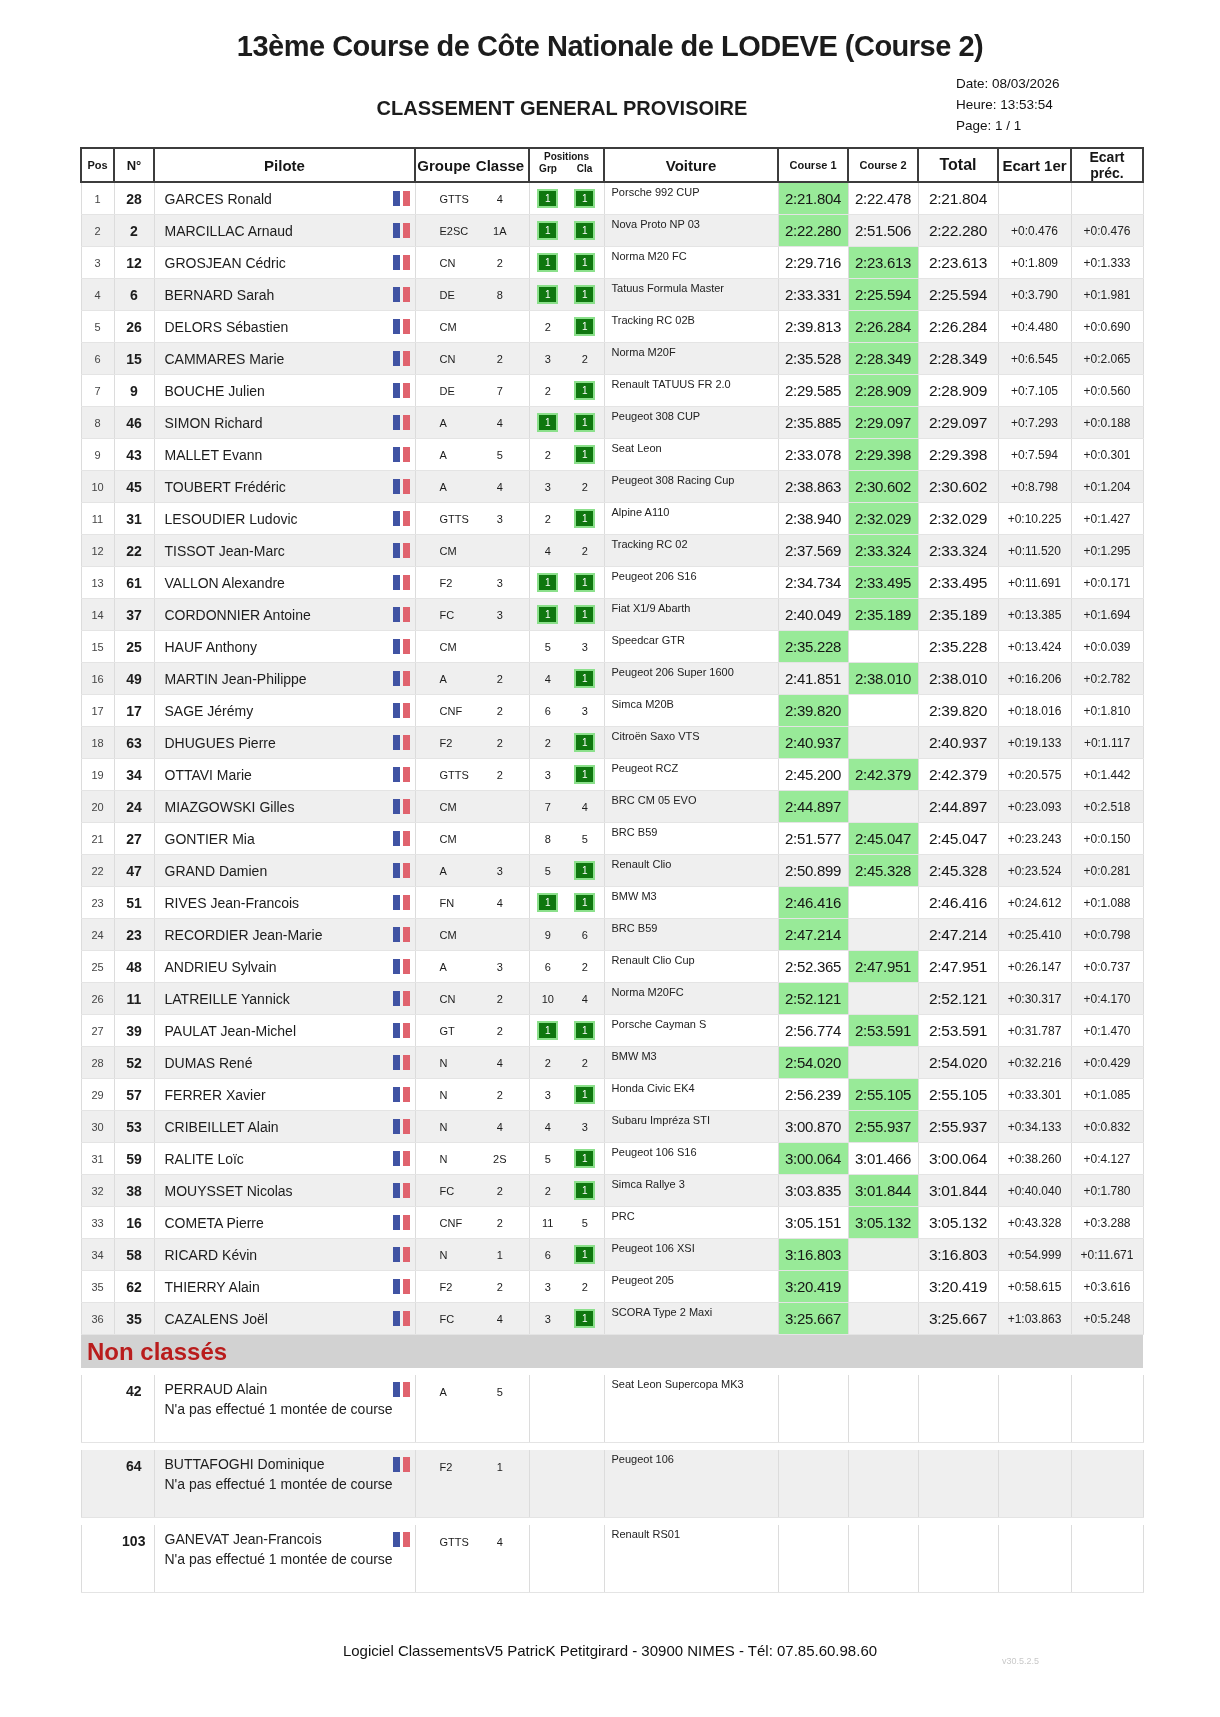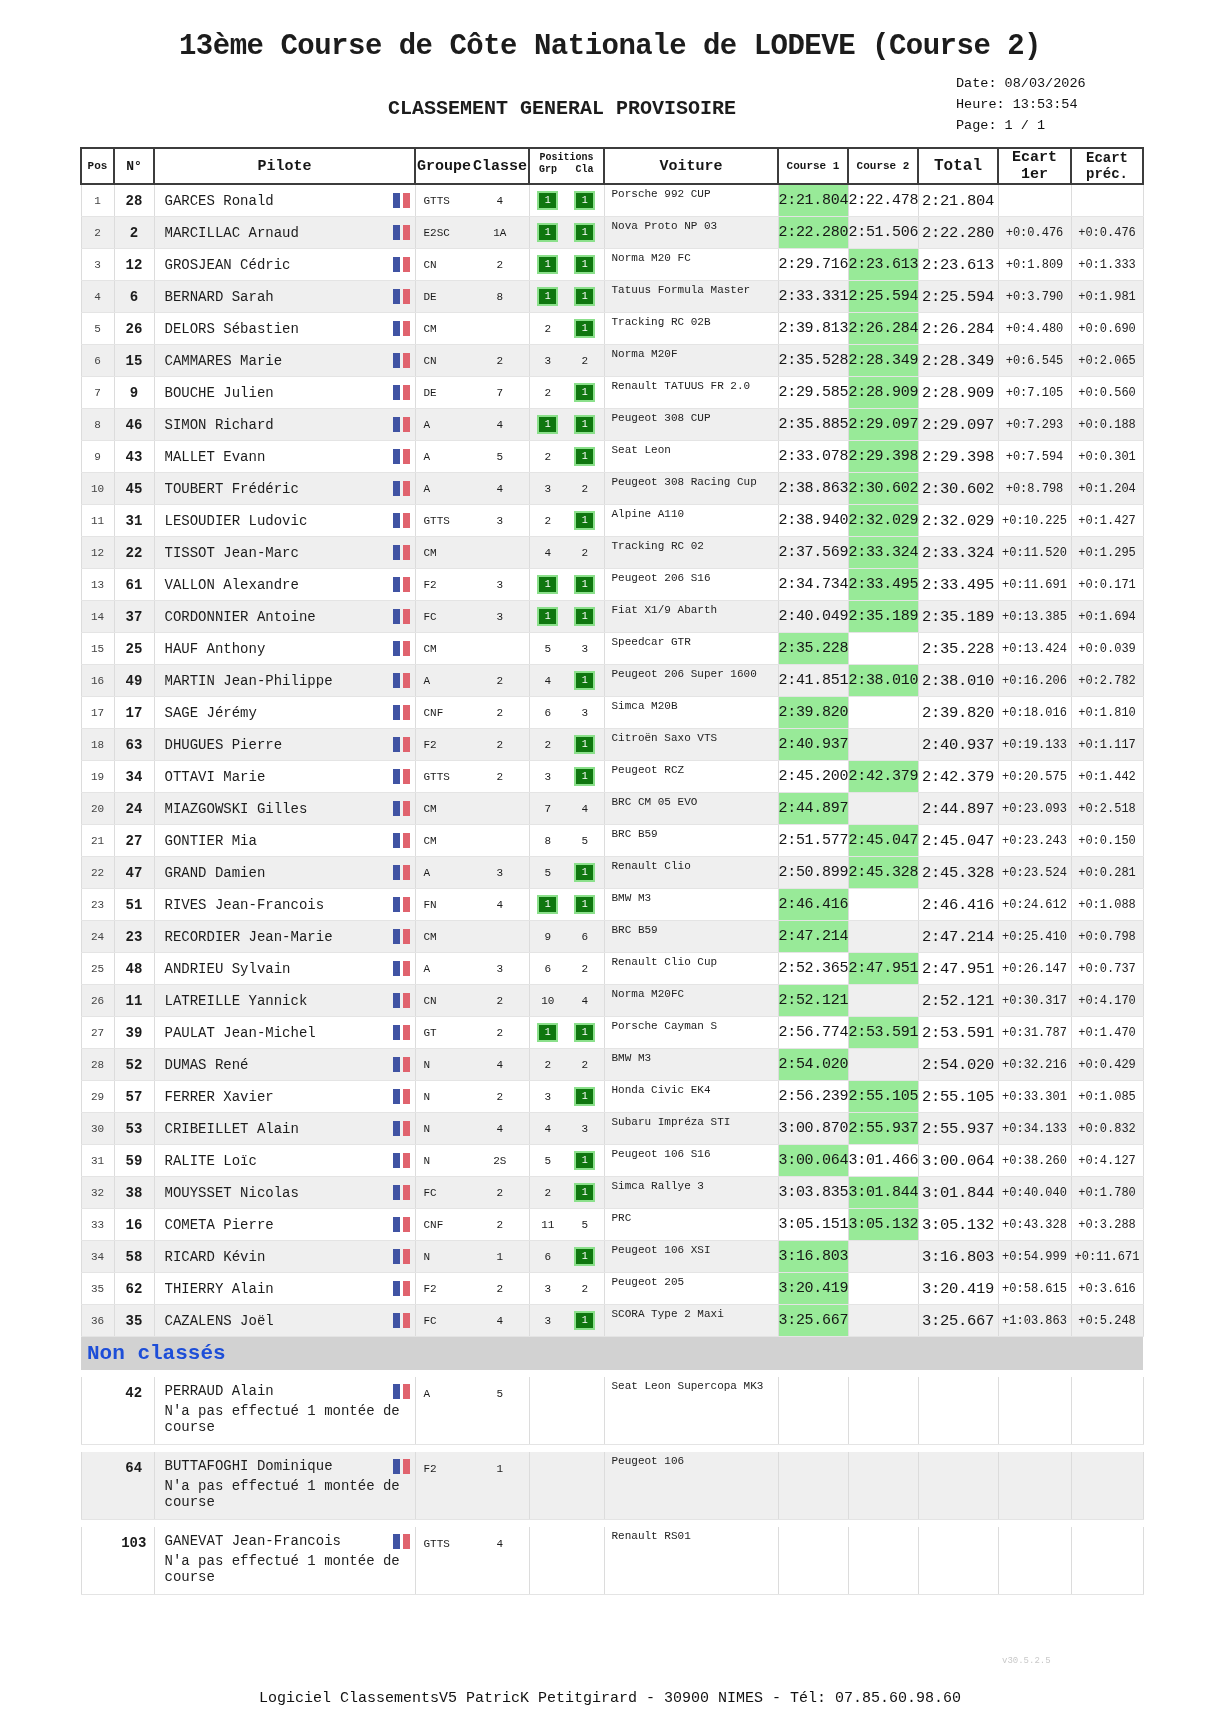--- a/index.html
+++ b/index.html
@@ -1,17 +1,17 @@
 <!DOCTYPE html>
 <html><head>
 <meta charset="utf-8">
 <style>
   html,body{margin:0;padding:0;background:#ffffff;}
   .page{position:relative;width:1220px;height:1717px;background:#ffffff;
-        font-family:Liberation Mono, monospace;color:#1c1c1c;overflow:hidden;}
+        font-family:Liberation Sans, sans-serif;color:#1c1c1c;overflow:hidden;}
 
   .title{position:absolute;top:30px;left:0;width:1220px;text-align:center;
          font-size:29px;font-weight:bold;letter-spacing:-0.5px;}
   .subtitle{position:absolute;top:97px;left:0;width:1124px;text-align:center;
             font-size:20px;font-weight:bold;}
   .meta{position:absolute;top:73px;left:956px;font-size:13.5px;line-height:21px;color:#111;}
 
   table.results{position:absolute;top:147px;left:80px;width:1062px;
                 border-collapse:collapse;table-layout:fixed;}
   thead th{border:2px solid #3c3c3c;background:#fff;font-weight:bold;padding:0;color:#161616;}
@@ -32,48 +32,48 @@
   .h-e2{font-size:14px;line-height:16px;}
 
   tbody td{border-right:1px solid #dcdcdc;border-bottom:1px solid #e4e4e4;
            height:28px;padding:0;vertical-align:middle;background:#fff;}
   tbody td:first-child{border-left:1px solid #dcdcdc;}
   tr.stripe td{background:#efefef;}
   td.c-pos{font-size:11px;color:#444;text-align:center;}
   td.c-num{font-size:14px;font-weight:bold;text-align:center;}
   td.c-pilote{font-size:14px;margin-top:28px;}
   .pcell{display:flex;align-items:center;justify-content:space-between;padding:0 5px 0 10px;}
-  td.c-groupe{font-size:11px;padding-left:8px;border-right:none !important;}
+  td.c-groupe{font-size:11px;padding-left:24px;border-right:none !important;}
   td.c-classe{font-size:11px;text-align:center;}
   td.c-grp{font-size:11px;text-align:center;border-right:none !important;}
   td.c-cla{font-size:11px;text-align:center;}
   td.c-voit{font-size:11px;vertical-align:top;padding:3px 0 0 7px;color:#222;}
   td.c-time{font-size:15px;text-align:center;letter-spacing:-0.3px;color:#161616;}
   td.c-time.green{background:#98ea98 !important;}
   td.c-total{font-size:15.5px;text-align:center;letter-spacing:-0.3px;color:#161616;}
   td.c-ecart{font-size:12px;text-align:center;color:#222;}
 
   .badge{display:inline-block;width:17px;height:15px;line-height:15px;background:#0f770f;
          border:2px solid #8be08b;color:#fff;font-size:10px;text-align:center;vertical-align:middle;}
   .flag{display:inline-flex;gap:3px;align-items:center;}
   .flag i{display:block;width:7px;height:15px;}
   .flag .fb{background:#4053a3;}
   .flag .fr{background:#e0636e;}
 
   tr.section td{background:#d2d2d2;border:none;height:33px;
-                font-size:21px;font-weight:bold;padding-left:6px;color:#1d4ed8;}
+                font-size:24px;font-weight:bold;padding-left:6px;color:#b91c1c;}
   tr.spacer td{background:#fff;border:none;height:7px;}
   tr.unc td{height:56px;vertical-align:top;}
   tr.unc td.c-pos{border-right:none !important;}
   .unc-name{display:flex;align-items:center;justify-content:space-between;padding:6px 5px 0 10px;font-size:14px;}
   .unc-note{padding:4px 0 0 10px;font-size:14px;color:#222;}
   tr.unc td.c-num{padding-top:8px;}
   tr.unc td.c-groupe,tr.unc td.c-classe{padding-top:11px;}
 
-  .footer{position:absolute;top:1642px;left:0;width:1220px;text-align:center;font-size:15px;color:#111;margin-top:48px;}
+  .footer{position:absolute;top:1642px;left:0;width:1220px;text-align:center;font-size:15px;color:#111;}
   .version{position:absolute;top:1656px;left:1002px;font-size:9px;color:#c9c9c9;}
 </style>
 </head>
 <body>
 
 <div class="page">
   <div class="title">13ème Course de Côte Nationale de LODEVE (Course 2)</div>
   <div class="subtitle">CLASSEMENT GENERAL PROVISOIRE</div>
   <div class="meta">
     <div>Date: 08/03/2026</div>

